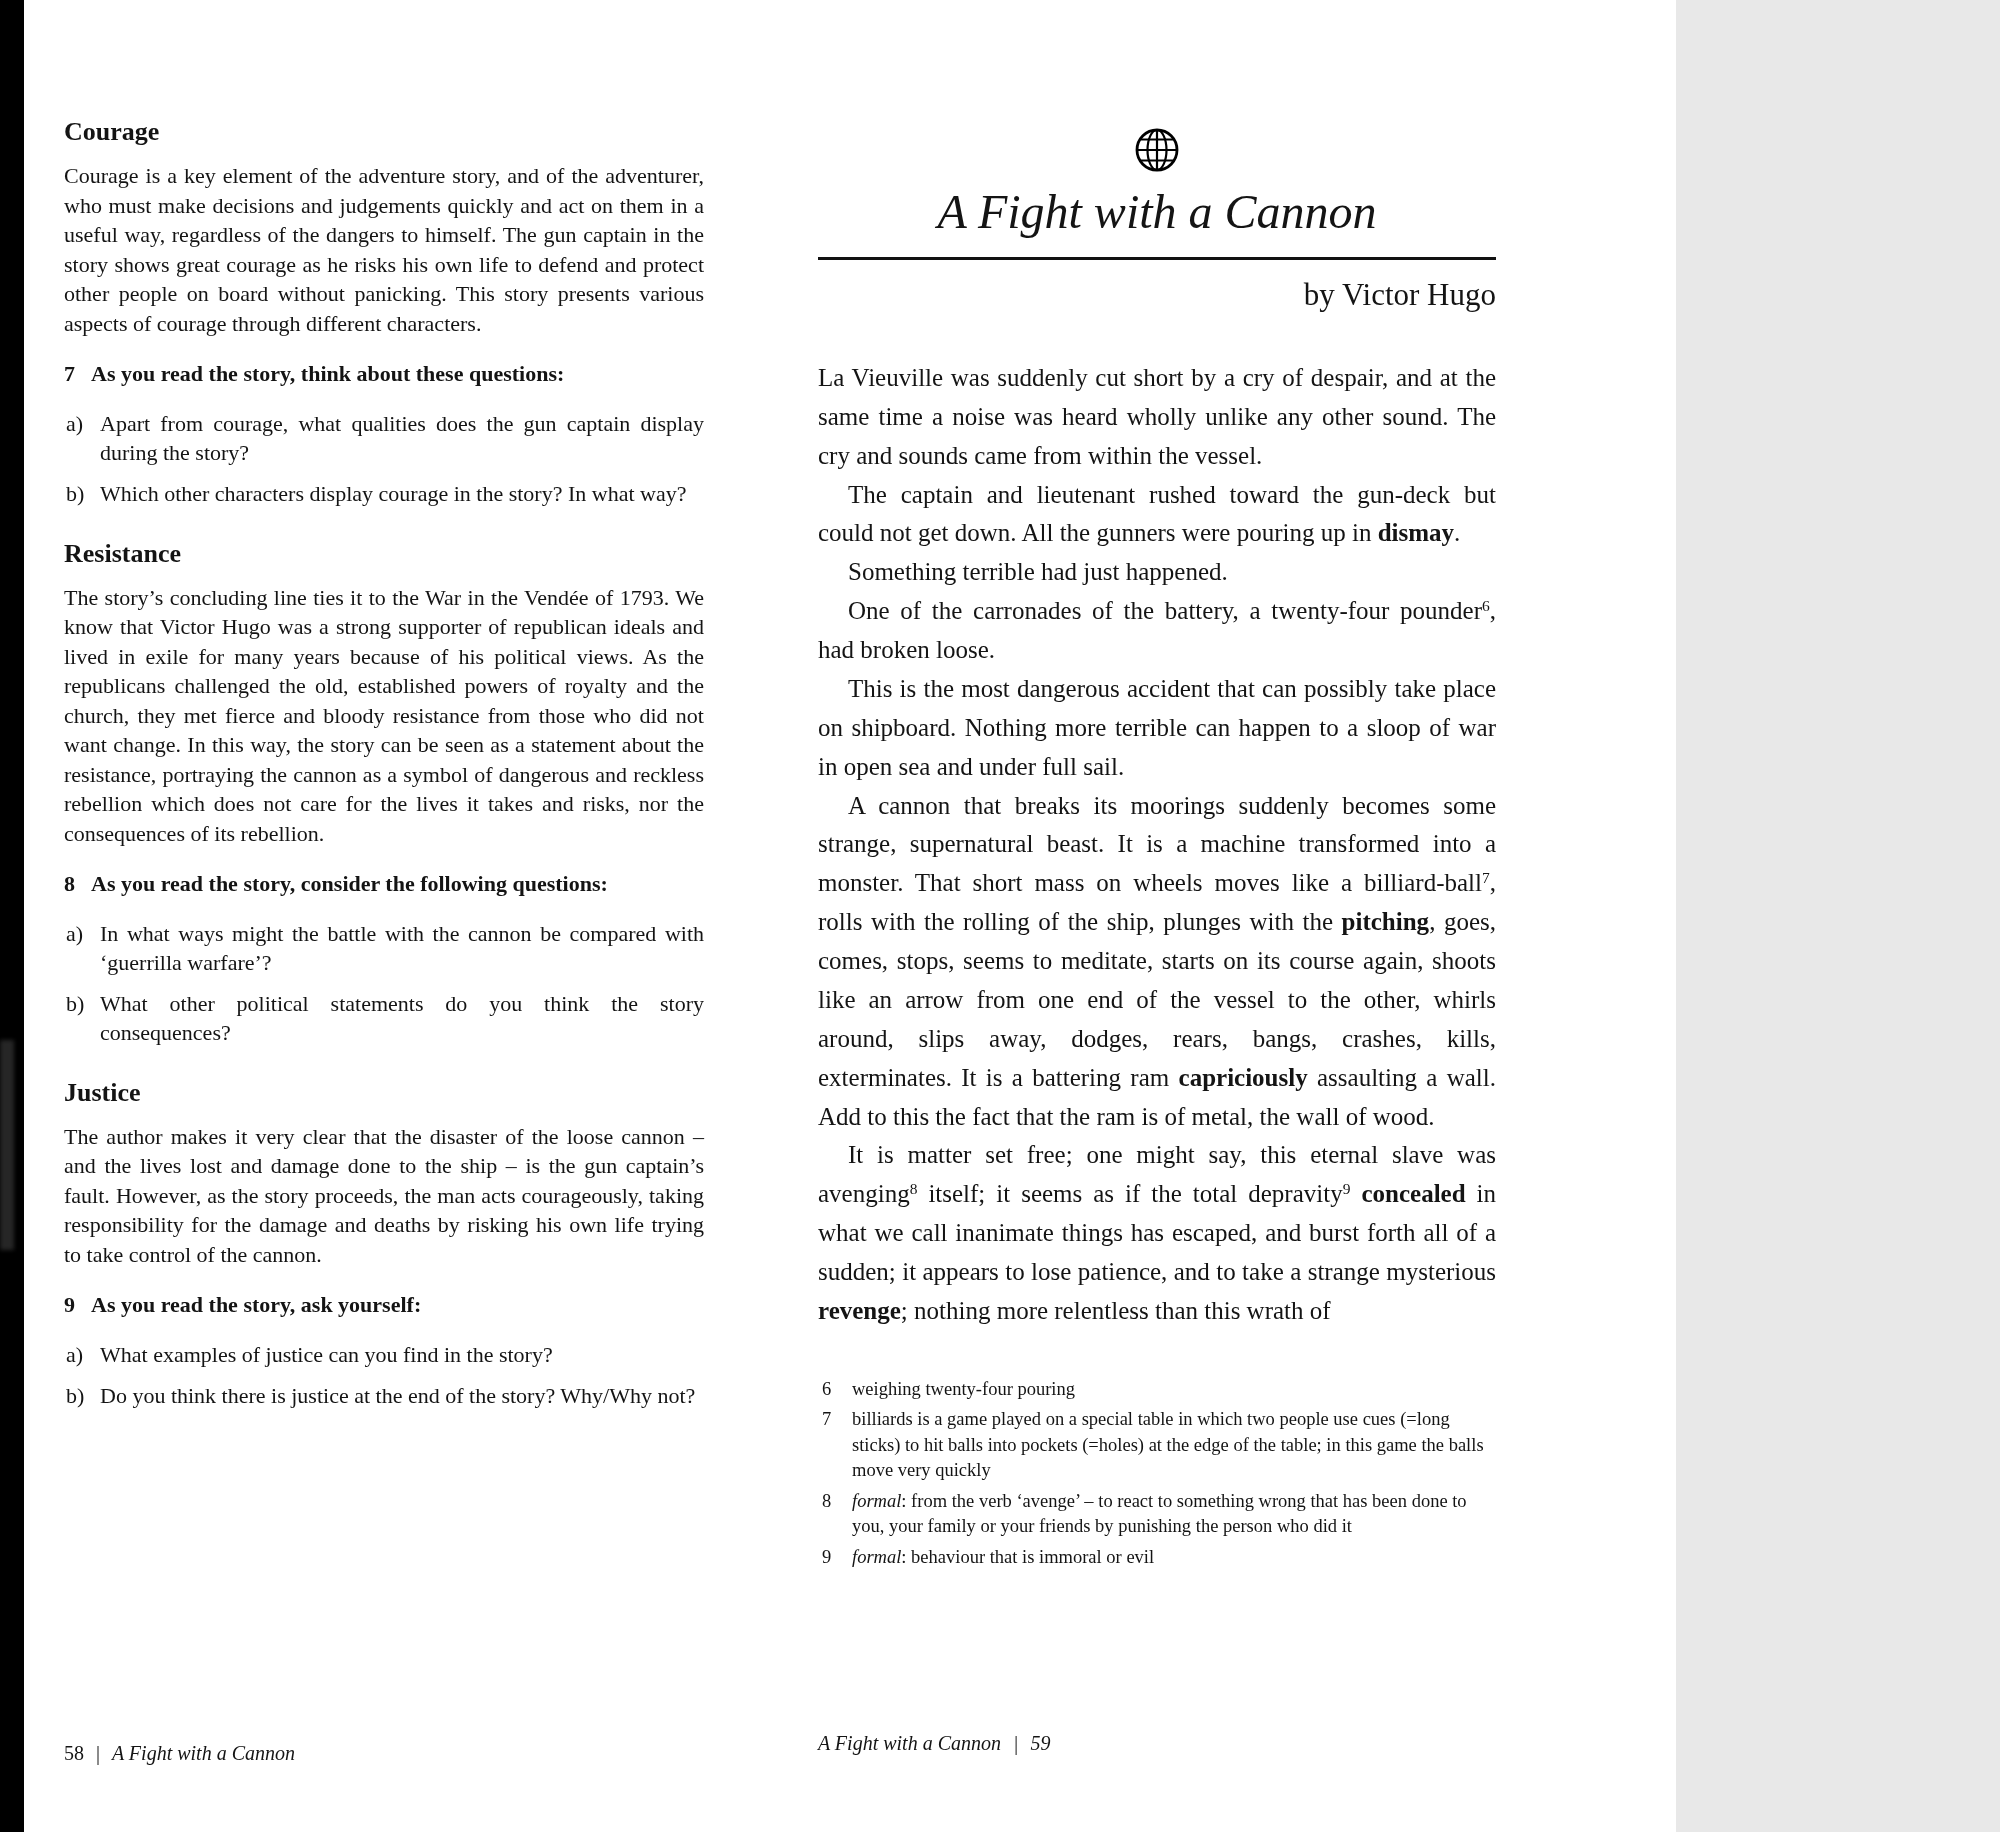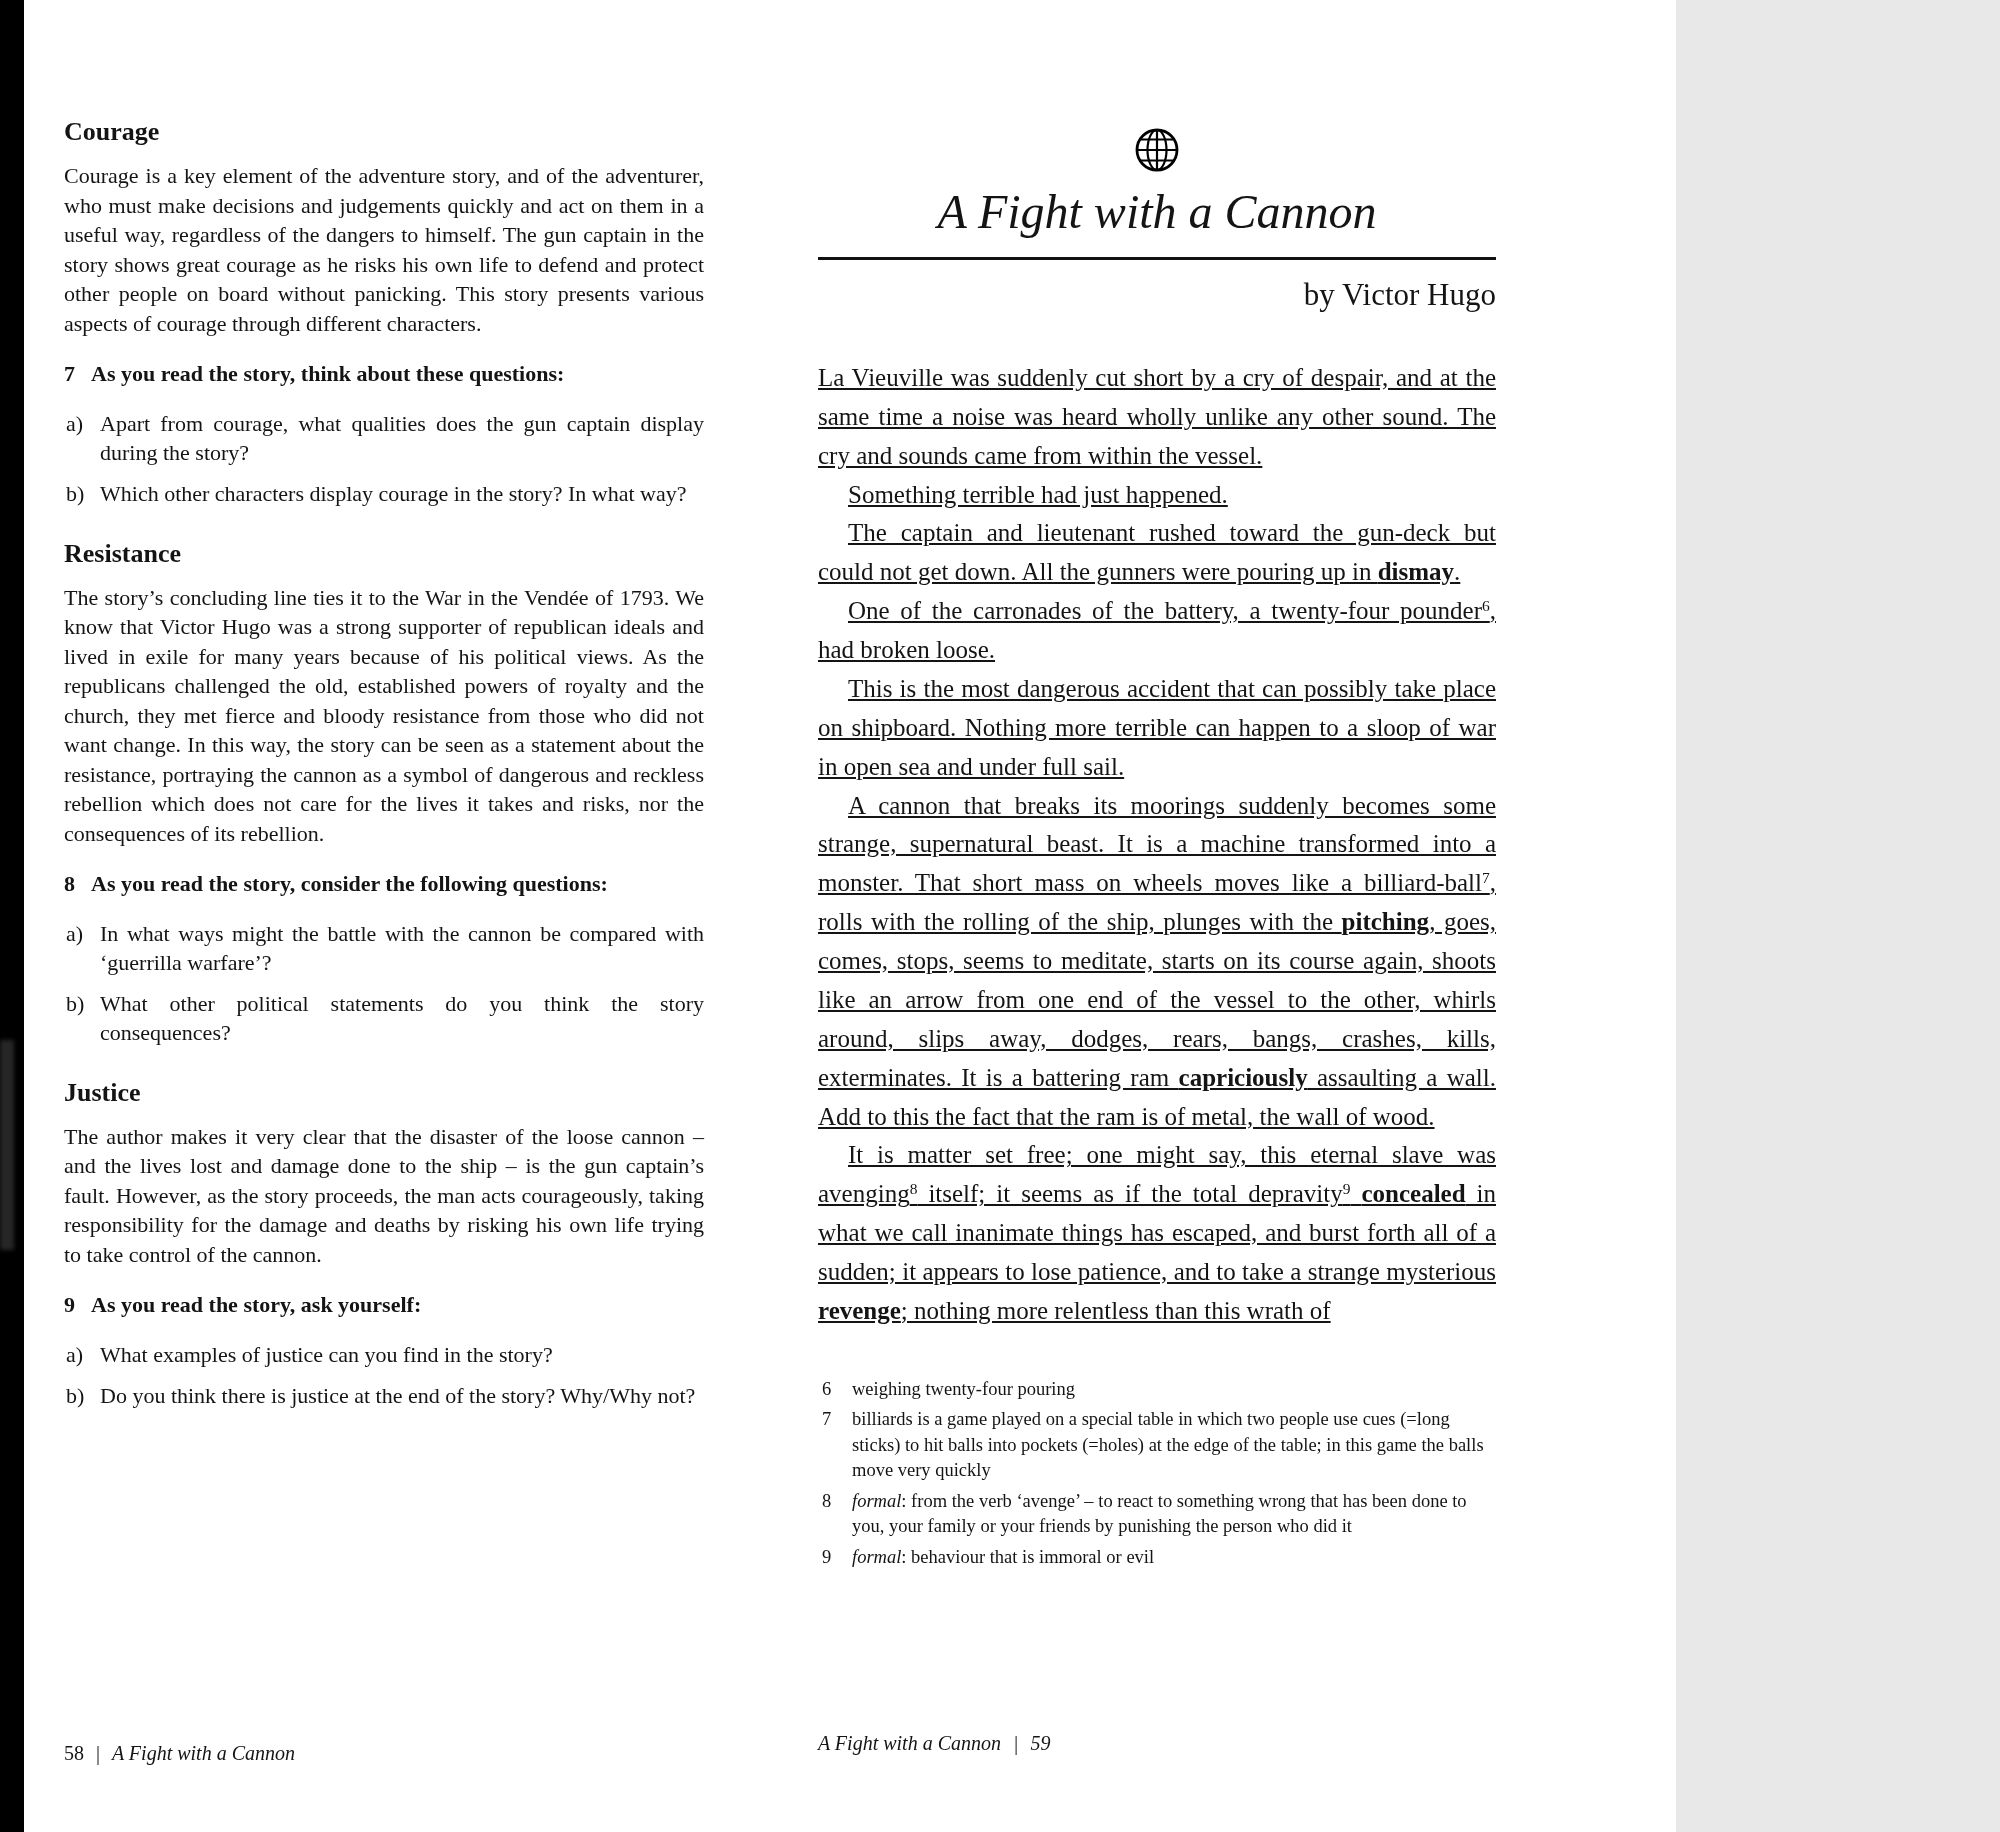--- a/index.html
+++ b/index.html
@@ -19,21 +19,21 @@
   .qnum{margin-right:16px;}
   .qitem{position:relative;padding-left:36px;font-size:22px;line-height:1.32;margin-bottom:12px;text-align:justify;}
   .qmark{position:absolute;left:2px;top:0;}
 
   
   .right-page{position:absolute;left:818px;top:126px;width:678px;}
   .globe-wrap{text-align:center;margin-bottom:8px;}
   .title{font-size:48px;font-style:italic;font-weight:400;text-align:center;margin:6px 0 18px;line-height:1.1;}
   .rule{border-top:3px solid #111;margin:0 0 16px;}
   .byline{font-size:31px;text-align:right;line-height:1.2;}
-  .story{margin-top:46px;text-decoration:underline;}
+  .story{margin-top:46px;}
   .story p{font-size:25px;line-height:1.555;text-align:justify;margin:0;}
   .story p.indent{text-indent:30px;}
   .b{font-weight:700;}
   .i{font-style:italic;}
   sup{font-size:.62em;vertical-align:baseline;position:relative;top:-.55em;line-height:0;}
 
   .footnotes{margin-top:46px;}
   .fn{position:relative;padding-left:34px;font-size:18.5px;line-height:1.38;margin-bottom:5px;text-align:left;}
   .fn-num{position:absolute;left:4px;top:0;}
 
@@ -94,22 +94,22 @@
         <line x1="7.5" y1="34.5" x2="40.5" y2="34.5" stroke="#000" stroke-width="2.2"></line>
       </svg>
     </div>
 
     <h1 class="title">A Fight with a Cannon</h1>
     <div class="rule"></div>
     <div class="byline">by Victor Hugo</div>
 
     <div class="story">
       <p><span>La Vieuville was suddenly cut short by a cry of despair, and at the same time a noise was heard wholly unlike any other sound. The cry and sounds came from within the vessel.</span></p>
+      <p class="indent"><span>The captain and lieutenant rushed toward the gun-deck but could not get down. All the gunners were pouring up in </span><span class="b">dismay</span><span>.</span></p>
       <p class="indent"><span>Something terrible had just happened.</span></p>
-      <p class="indent"><span>The captain and lieutenant rushed toward the gun-deck but could not get down. All the gunners were pouring up in </span><span class="b">dismay</span><span>.</span></p>
       <p class="indent"><span>One of the carronades of the battery, a twenty-four pounder</span><sup>6</sup><span>, had broken loose.</span></p>
       <p class="indent"><span>This is the most dangerous accident that can possibly take place on shipboard. Nothing more terrible can happen to a sloop of war in open sea and under full sail.</span></p>
       <p class="indent"><span>A cannon that breaks its moorings suddenly becomes some strange, supernatural beast. It is a machine transformed into a monster. That short mass on wheels moves like a billiard-ball</span><sup>7</sup><span>, rolls with the rolling of the ship, plunges with the </span><span class="b">pitching</span><span>, goes, comes, stops, seems to meditate, starts on its course again, shoots like an arrow from one end of the vessel to the other, whirls around, slips away, dodges, rears, bangs, crashes, kills, exterminates. It is a battering ram </span><span class="b">capriciously</span><span> assaulting a wall. Add to this the fact that the ram is of metal, the wall of wood.</span></p>
       <p class="indent"><span>It is matter set free; one might say, this eternal slave was avenging</span><sup>8</sup><span> itself; it seems as if the total depravity</span><sup>9</sup><span> </span><span class="b">concealed</span><span> in what we call inanimate things has escaped, and burst forth all of a sudden; it appears to lose patience, and to take a strange mysterious </span><span class="b">revenge</span><span>; nothing more relentless than this wrath of</span></p>
     </div>
 
     <div class="footnotes">
       <div class="fn"><span class="fn-num">6</span><span><span>weighing twenty-four pouring</span></span></div>
       <div class="fn"><span class="fn-num">7</span><span><span>billiards is a game played on a special table in which two people use cues (=long sticks) to hit balls into pockets (=holes) at the edge of the table; in this game the balls move very quickly</span></span></div>
       <div class="fn"><span class="fn-num">8</span><span><span class="i">formal</span><span>: from the verb ‘avenge’ – to react to something wrong that has been done to you, your family or your friends by punishing the person who did it</span></span></div>

